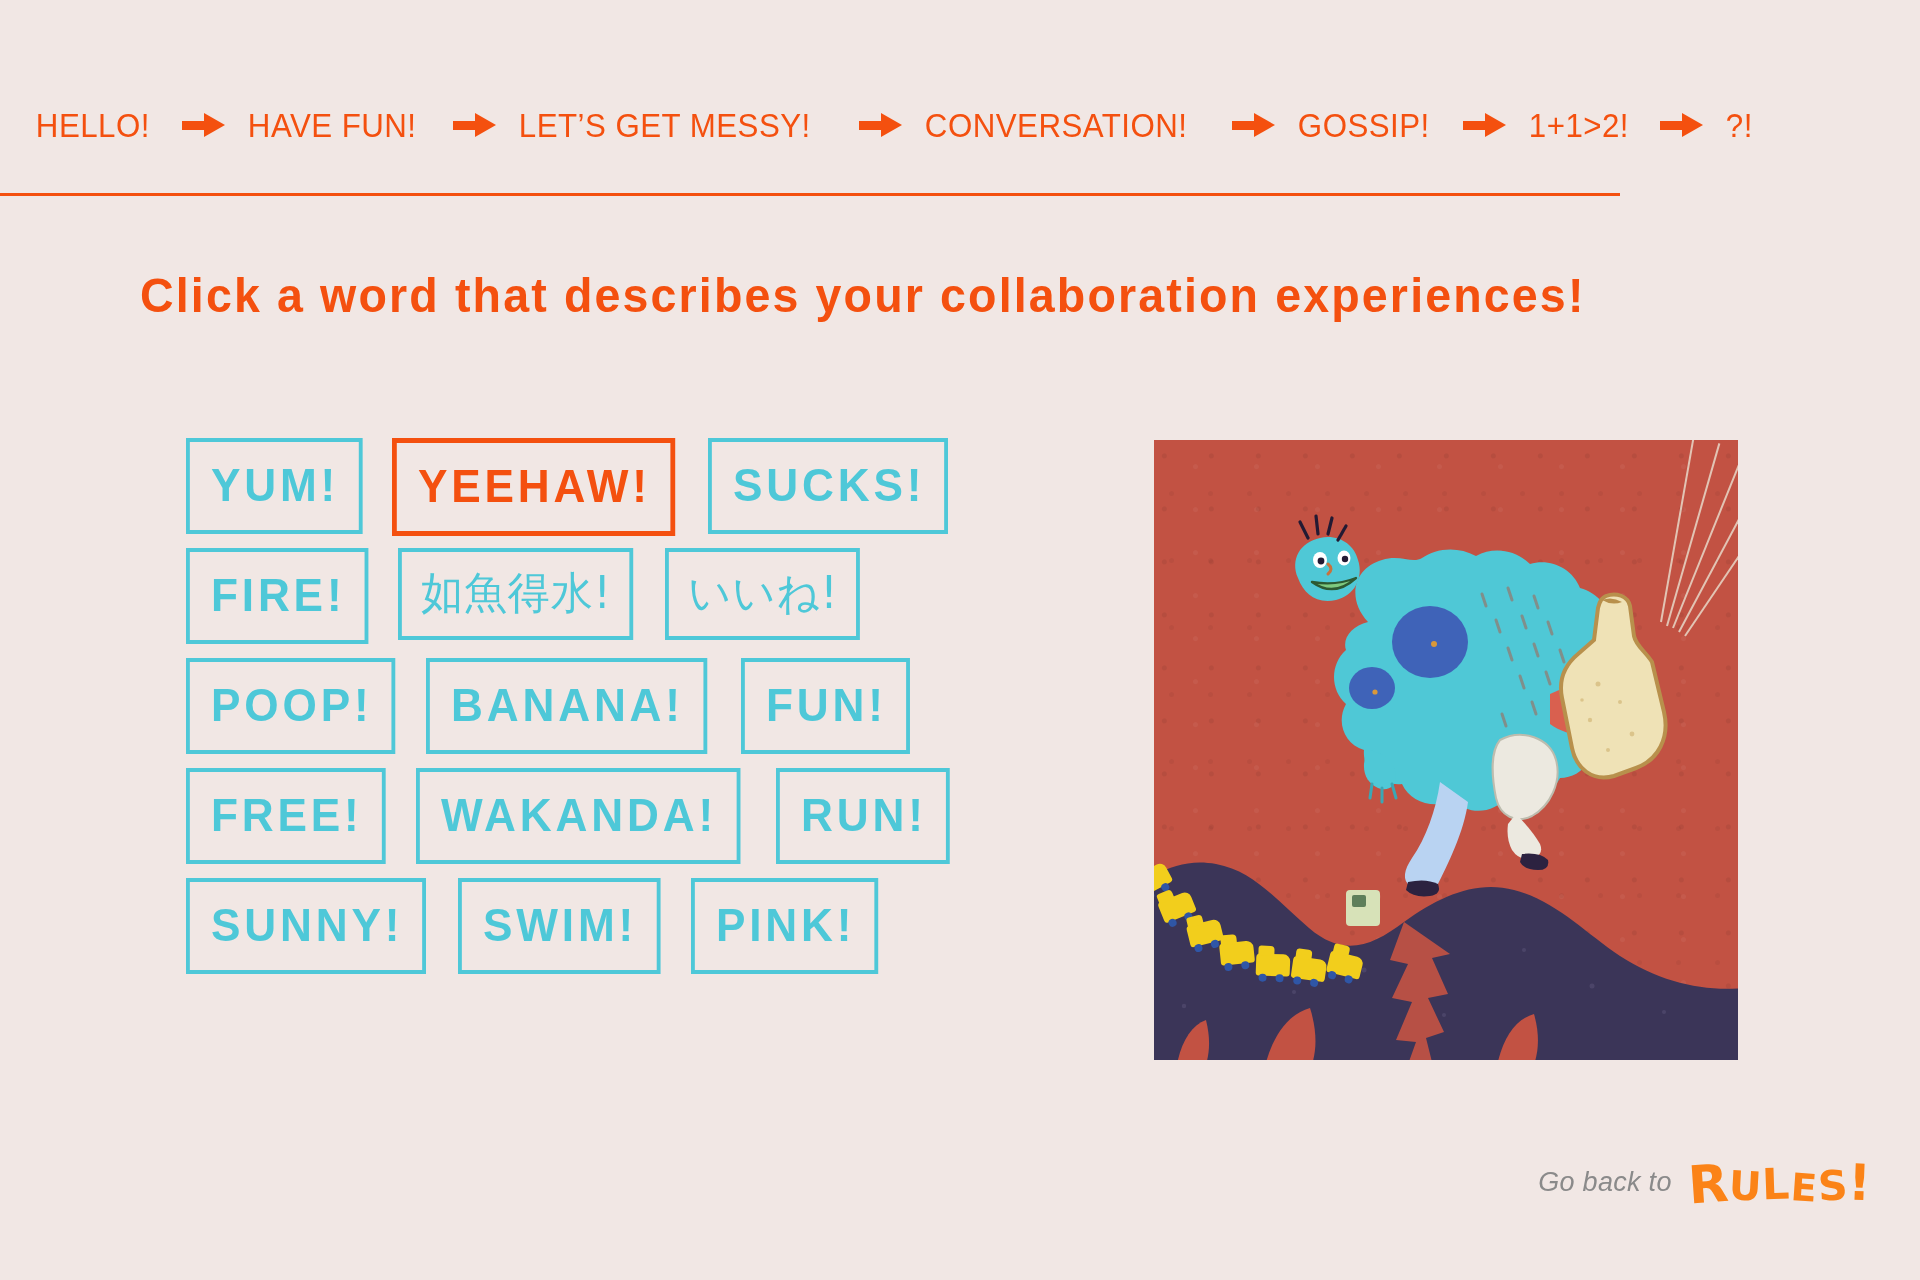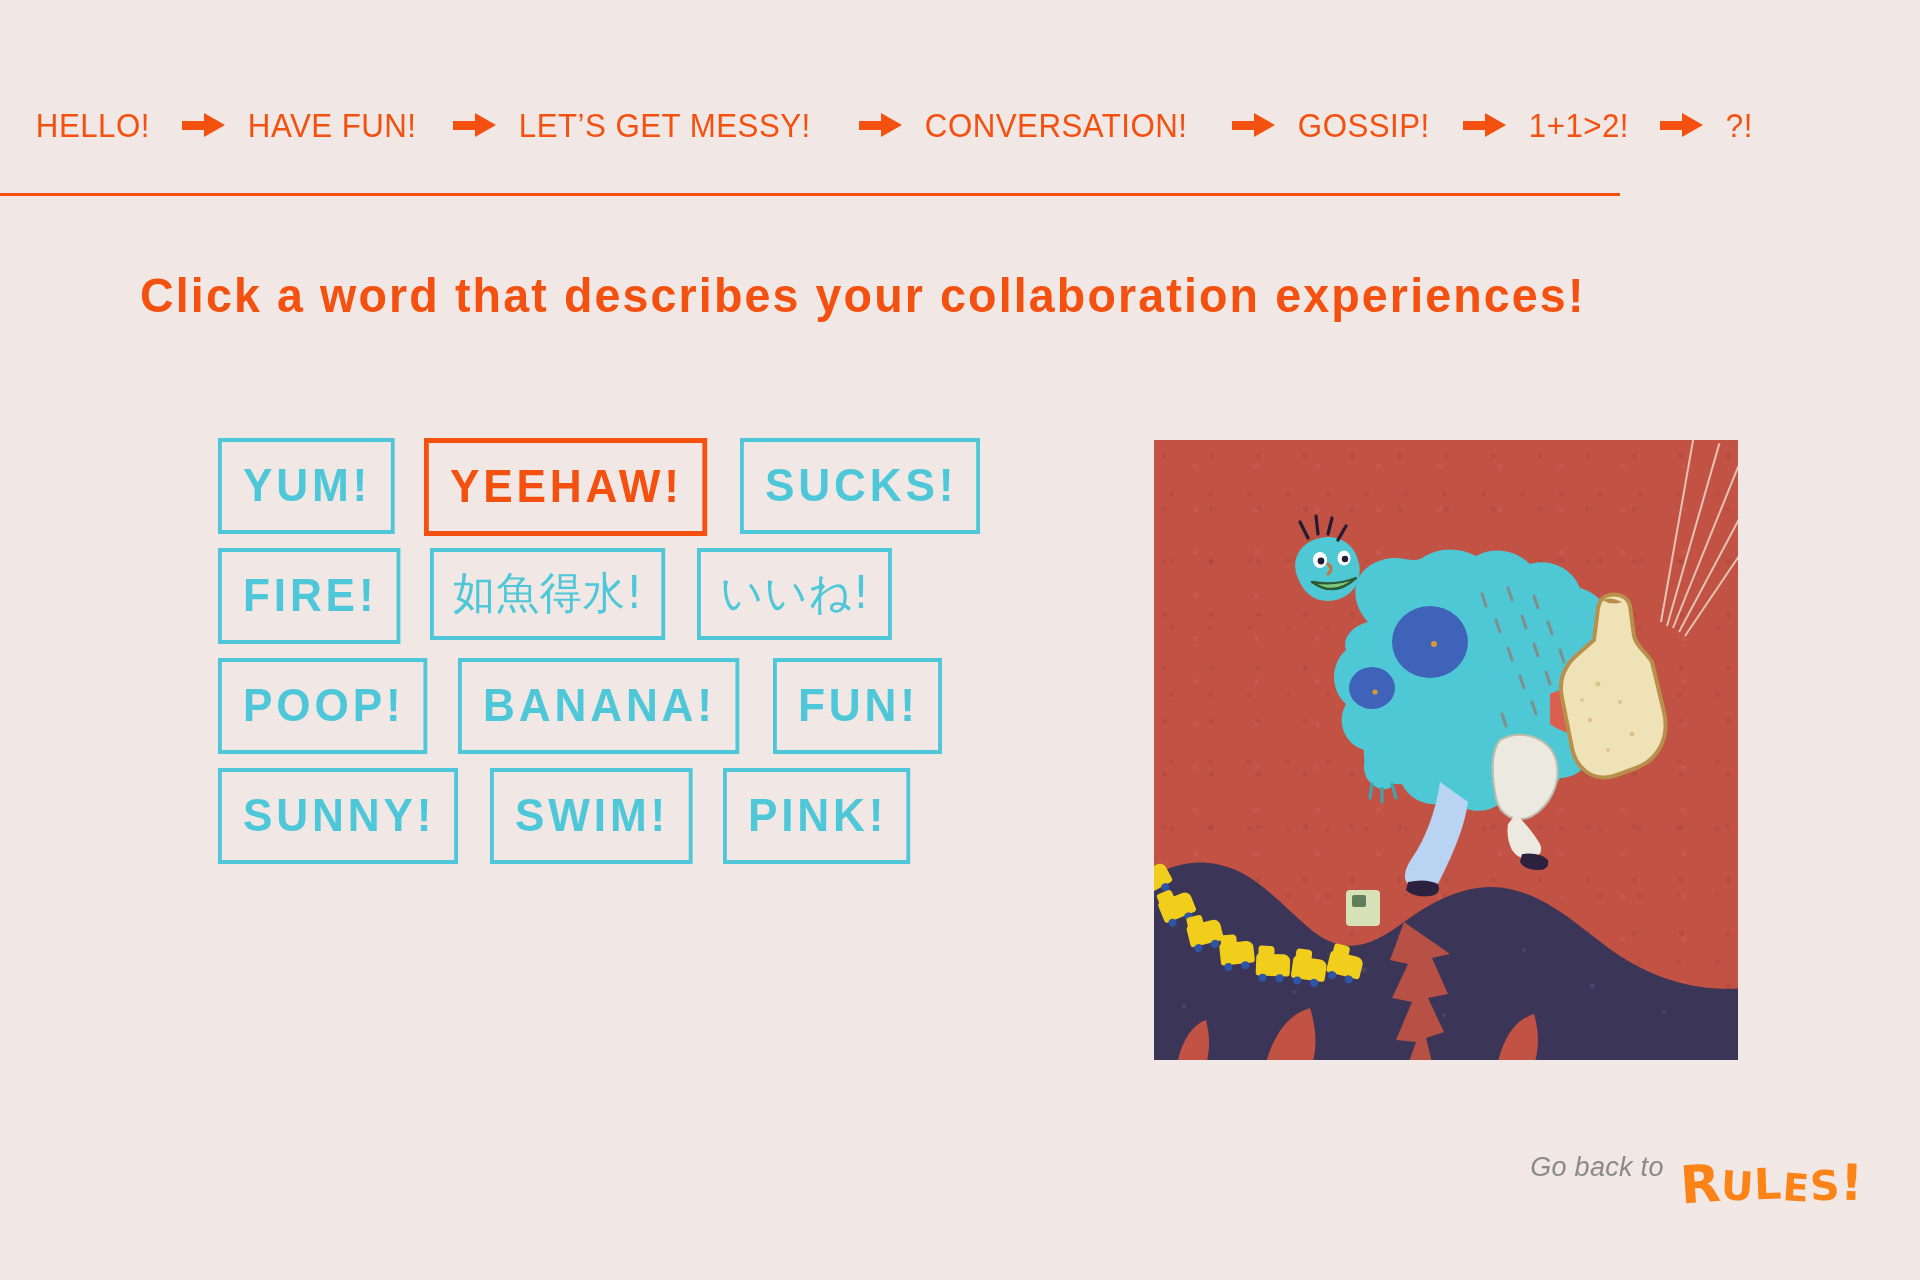--- a/index.html
+++ b/index.html
@@ -93,21 +93,20 @@
     transform: scaleX(0.97);
     transform-origin: left top;
   }
 
   
   #word-grid {
     position: absolute;
     left: 186px;
     top: 438px;
     width: 880px;
-    margin-left: 32px;
   }
   .word-row {
     display: flex;
     align-items: flex-start;
     margin-bottom: 18px;
     height: 92px;
   }
   .word-chip {
     box-sizing: border-box;
     border: 4px solid #4ec8d8;
@@ -209,24 +208,24 @@
   
   #illo-monster { position: absolute; left: 96px; top: 62px; width: 420px; height: 430px; }
   #illo-monster svg { display: block; overflow: visible; }
   
   #illo-bottle { position: absolute; left: 400px; top: 152px; width: 125px; height: 190px; }
   #illo-bottle svg { display: block; overflow: visible; }
 
   
   #footer-link {
     position: absolute;
-    right: 56px;
+    right: 48px;
     bottom: 68px;
     display: flex;
-    align-items: flex-start;
+    align-items: center;
     cursor: pointer;
   }
   #footer-prefix {
     font-family: "Liberation Sans", sans-serif;
     font-style: italic;
     font-size: 27px;
     color: #8a8a8a;
     letter-spacing: 0.3px;
     margin-right: 16px;
   }
@@ -280,20 +279,25 @@
     </div>
     <div class="word-row">
       <div class="word-chip">FIRE!</div>
       <div class="word-chip cjk">如魚得水!</div>
       <div class="word-chip cjk">いいね!</div>
     </div>
     <div class="word-row">
       <div class="word-chip">POOP!</div>
       <div class="word-chip">BANANA!</div>
       <div class="word-chip">FUN!</div>
+    </div>
+    <div class="word-row">
+      <div class="word-chip">FREE!</div>
+      <div class="word-chip">WAKANDA!</div>
+      <div class="word-chip">RUN!</div>
     </div>
     <div class="word-row">
       <div class="word-chip">SUNNY!</div>
       <div class="word-chip">SWIM!</div>
       <div class="word-chip">PINK!</div>
     </div>
   </div>
 
 <div id="illustration">
   <div id="illo-texture"></div>

